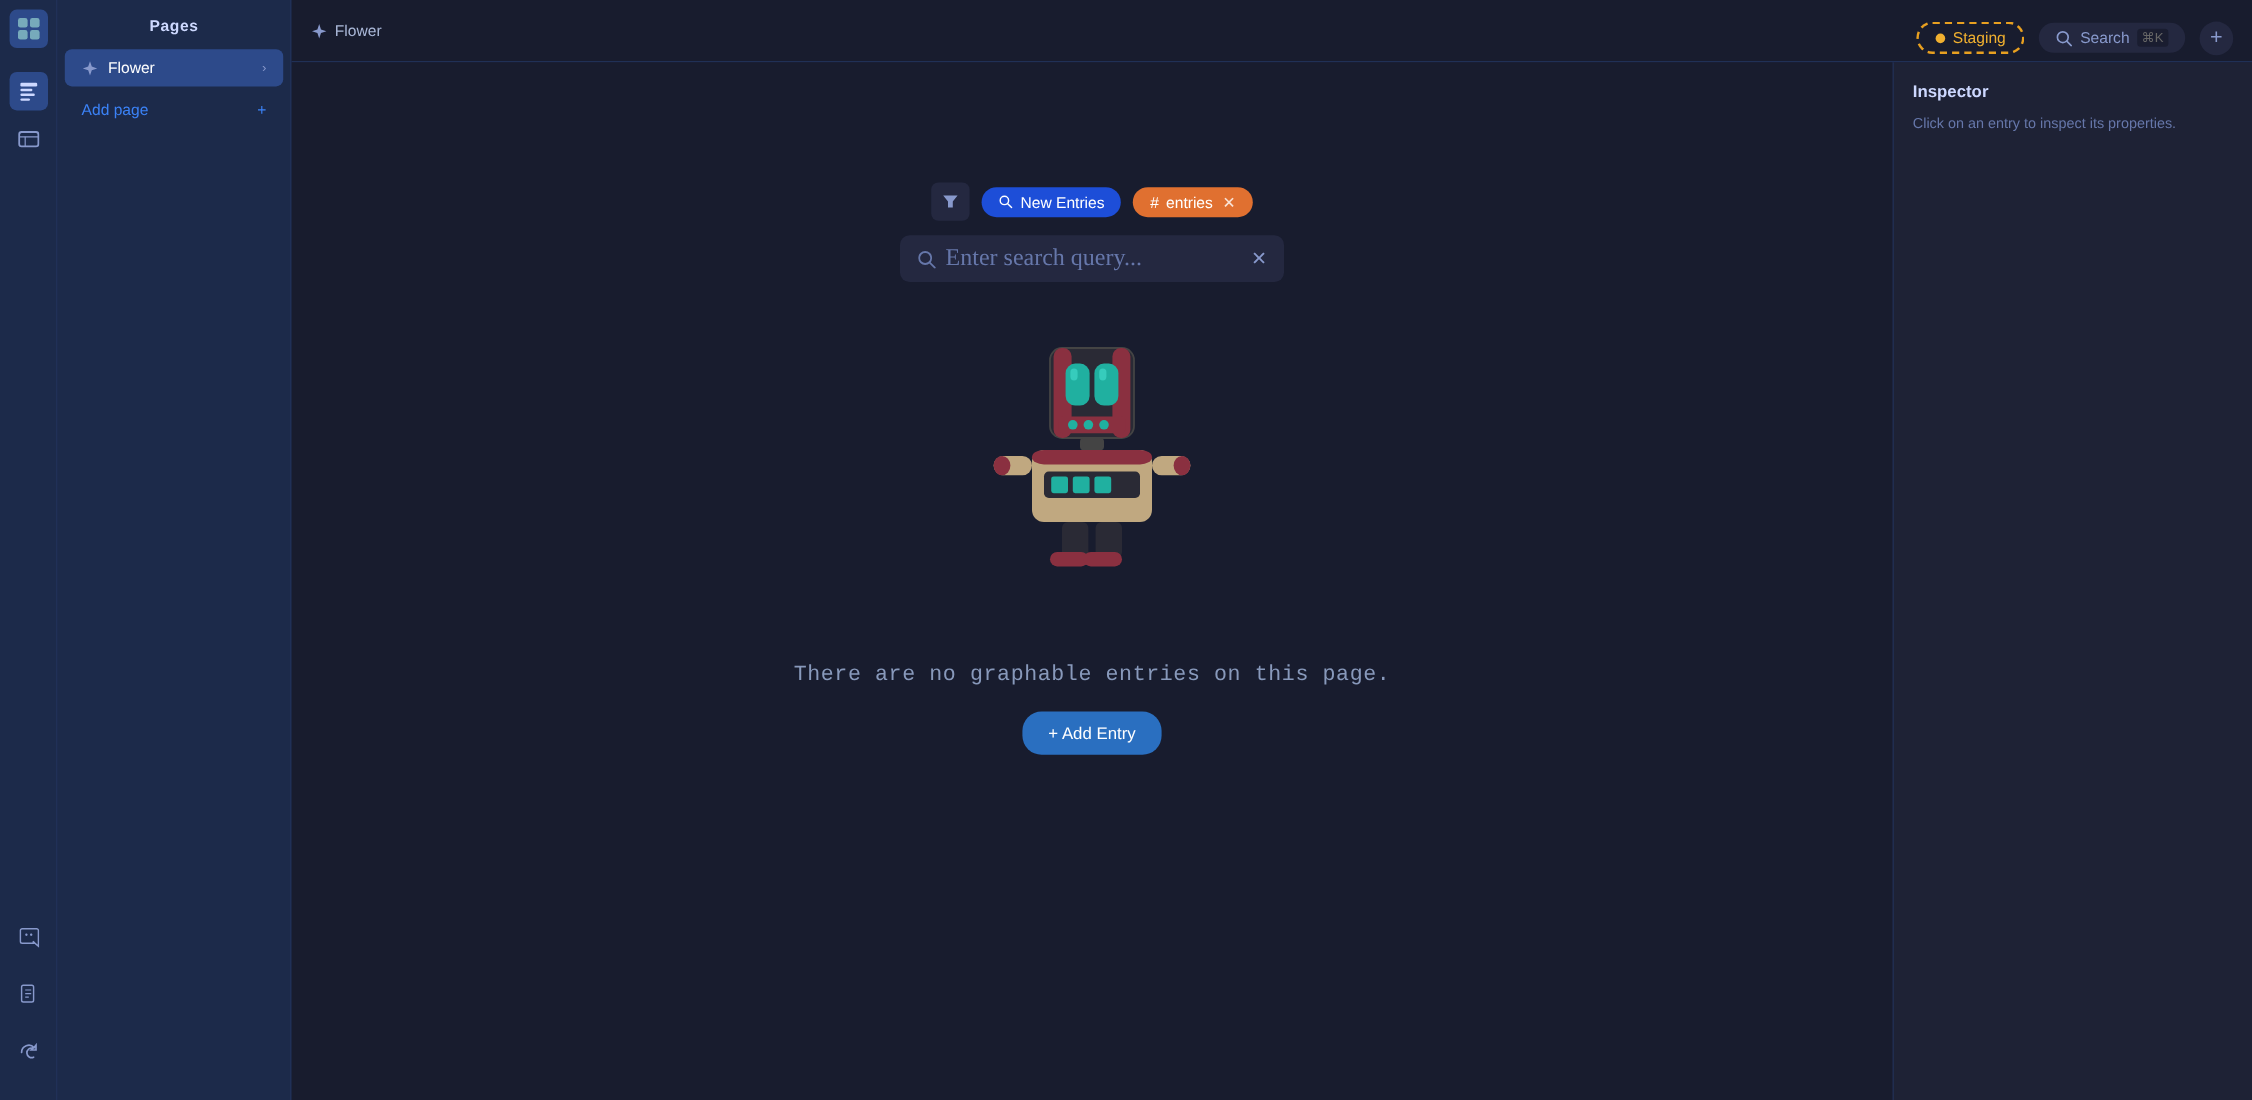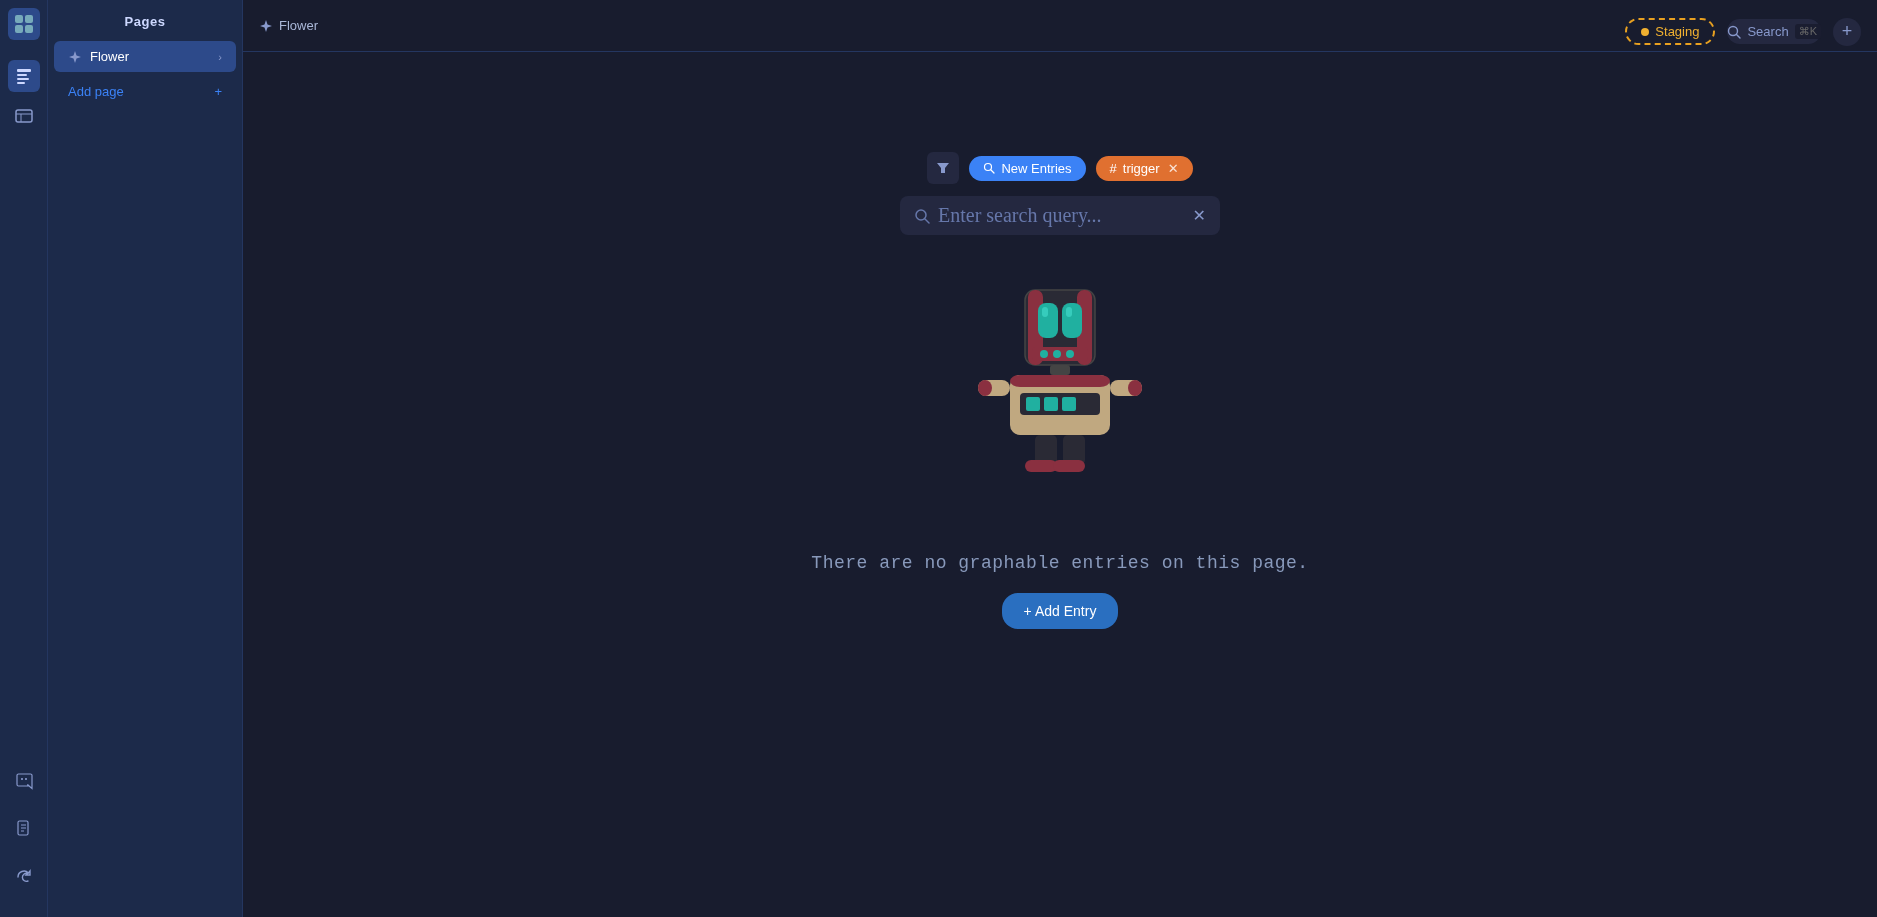--- a/index.html
+++ b/index.html
@@ -160,21 +160,21 @@
       height: 8px;
       border-radius: 50%;
       background: #f0b030;
     }
     .topbar-search {
       display: flex;
       align-items: center;
       gap: 6px;
       background: #242840;
       border-radius: 20px;
-      padding: 5px 0;
+      padding: 5px 14px;
       font-size: 13px;
       color: #8899cc;
       cursor: pointer;
     }
     .topbar-kbd {
       font-size: 11px;
       color: #666;
       background: #1a1d30;
       border-radius: 3px;
       padding: 1px 4px;
@@ -228,21 +228,21 @@
       align-items: center;
       justify-content: center;
       color: #8899cc;
       font-size: 14px;
       cursor: pointer;
     }
     .filter-chip-blue {
       display: flex;
       align-items: center;
       gap: 6px;
-      background: #3b82f6;
+      background: #1d4ed8;
       border-radius: 20px;
       padding: 5px 14px;
       font-size: 13px;
       color: #fff;
       cursor: pointer;
     }
     .filter-chip-orange {
       display: flex;
       align-items: center;
       gap: 6px;
@@ -453,21 +453,21 @@
         </div>
         <div class="filter-chip-blue">
           <svg width="12" height="12" viewBox="0 0 12 12" fill="none">
             <circle cx="5" cy="5" r="3.5" stroke="#fff" stroke-width="1.2"></circle>
             <line x1="8" y1="8" x2="11" y2="11" stroke="#fff" stroke-width="1.2" stroke-linecap="round"></line>
           </svg>
           <span>New Entries</span>
         </div>
         <div class="filter-chip-orange">
           <span>#</span>
-          <span>trigger</span>
+          <span>entries</span>
           <span class="filter-chip-x">✕</span>
         </div>
       </div>
 
       <div class="search-input-wrapper">
         <svg width="16" height="16" viewBox="0 0 16 16" fill="none">
           <circle cx="7" cy="7" r="5" stroke="#6677aa" stroke-width="1.5"></circle>
           <line x1="11" y1="11" x2="15" y2="15" stroke="#6677aa" stroke-width="1.5" stroke-linecap="round"></line>
         </svg>
         <input type="text" placeholder="Enter search query..." style="">
@@ -525,14 +525,18 @@
       </div>
 
       <div class="empty-text">There are no graphable entries on this page.</div>
 
       <button class="add-entry-btn">
         <span>+ Add Entry</span>
       </button>
 
     </div>
 
+    <div class="inspector">
+      <div class="inspector-title">Inspector</div>
+      <div class="inspector-hint">Click on an entry to inspect its properties.</div>
+    </div>
   </div>
 </div>
 
 </body></html>

